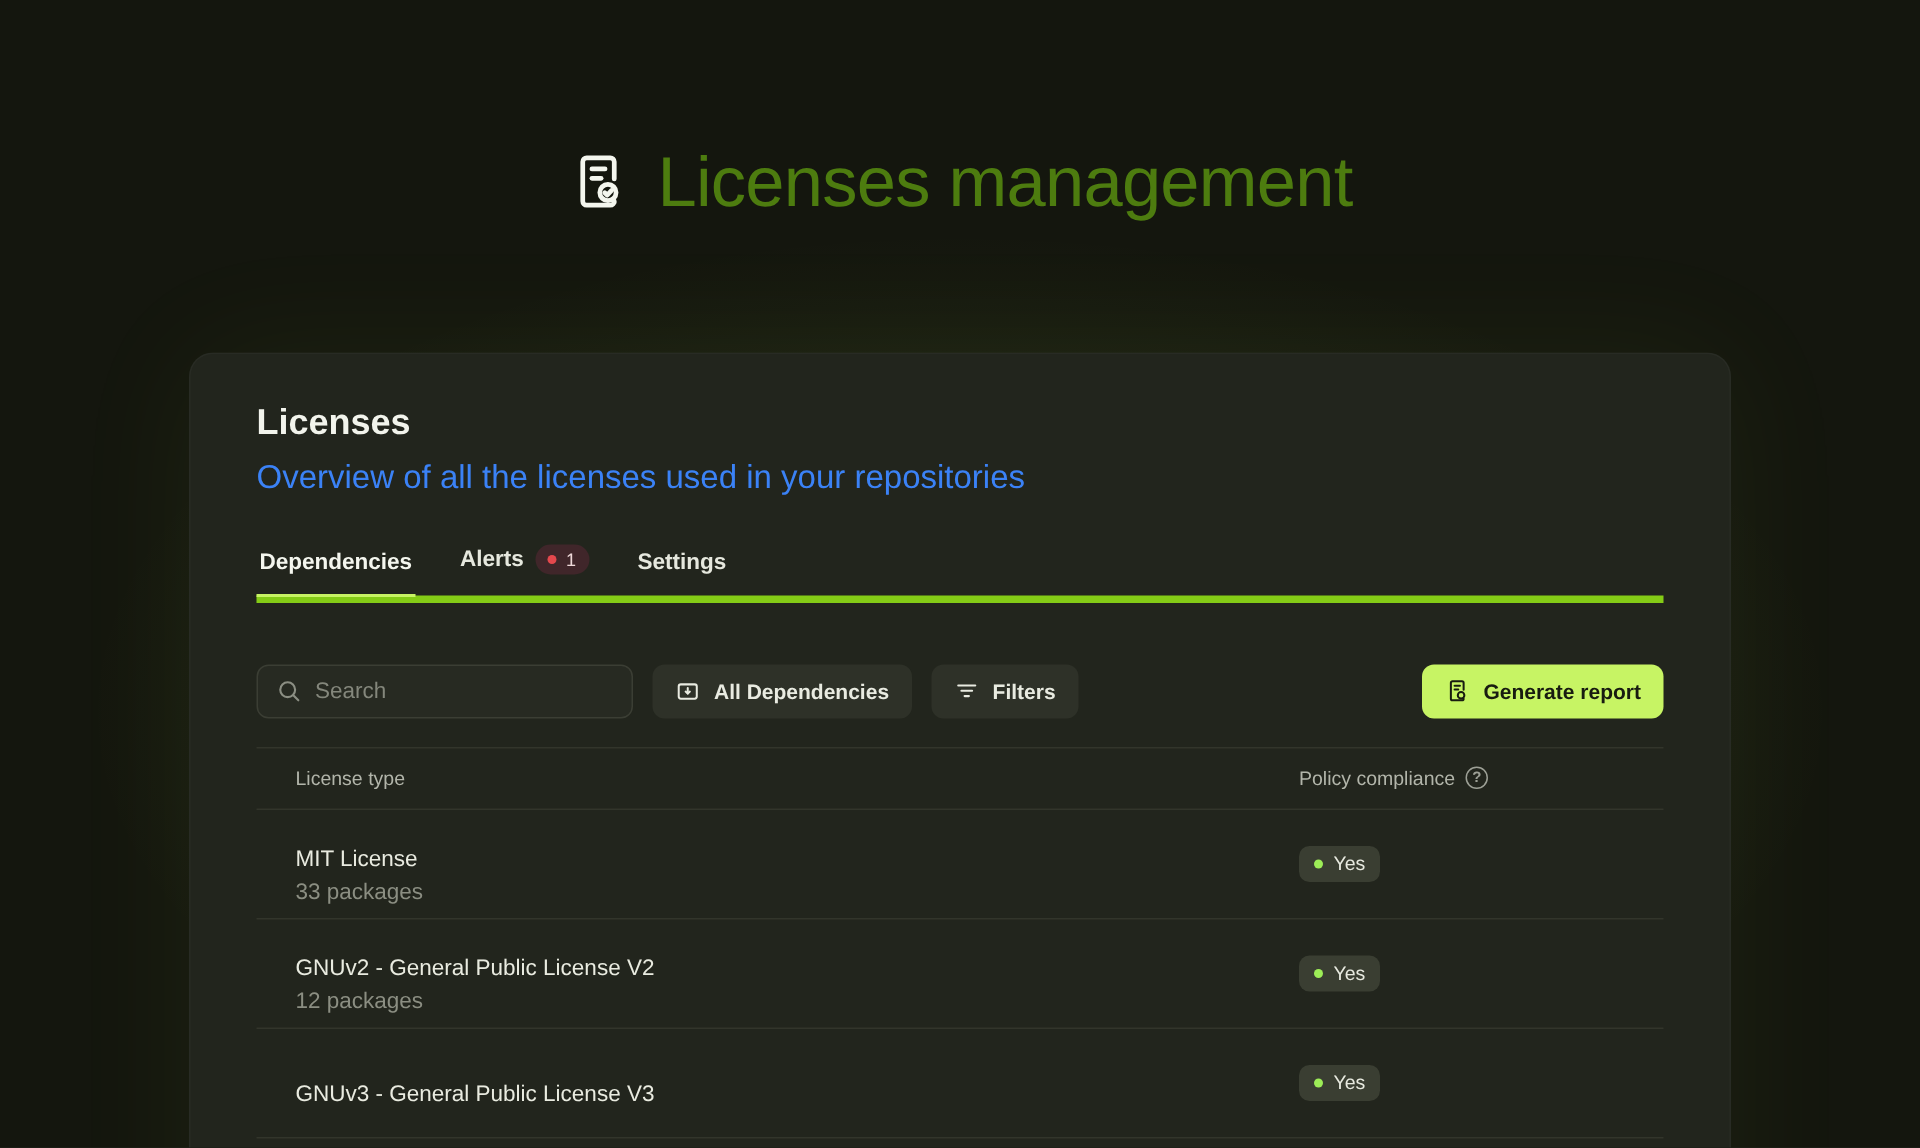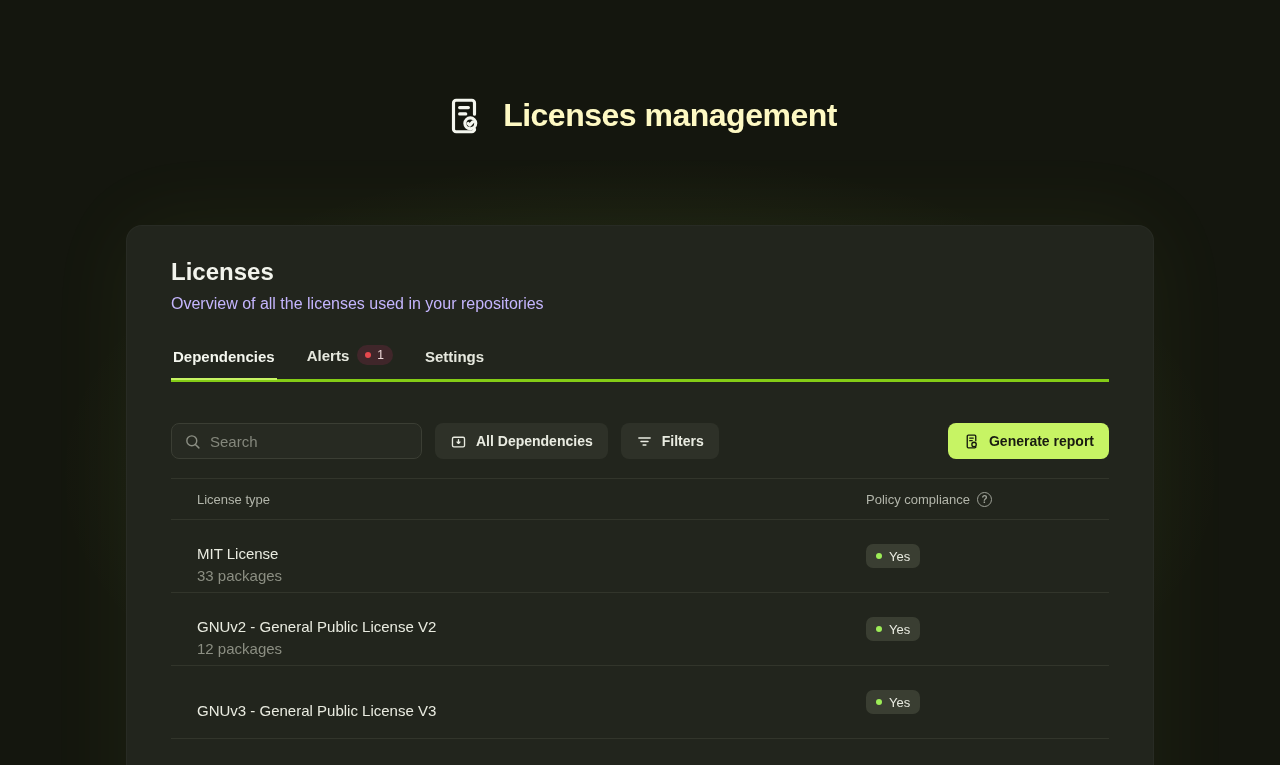--- a/index.html
+++ b/index.html
@@ -17,38 +17,38 @@
     color:#e9ebe1;
   }
   
   .hero{
     padding-top:95px;
     display:flex;align-items:center;justify-content:center;gap:18px;
   }
   .hero-icon{width:42px;height:42px;color:#f4f6ee;display:inline-flex;}
   .hero-icon svg{width:42px;height:42px;}
   .hero h1{
-    font-size:32px;font-weight:700;color:#fef9c3;letter-spacing:-0.5px;line-height:1.1;
+    font-size:47px;font-weight:400;color:#4d7c0f;letter-spacing:-0.5px;line-height:1.1;
   }
   
   .card{
     width:1028px;margin:88px auto 0 auto;
     background:#22251d;
     border:1px solid rgba(255,255,255,0.03);
     border-radius:16px;
     padding:32px 44px 140px 44px;
     box-shadow:0 0 90px rgba(180,230,90,0.06);
   }
   .card h2{font-size:24px;font-weight:700;color:#f2f4ec;}
-  .card .subtitle{margin-top:9px;font-size:16px;color:#c4b5fd;}
+  .card .subtitle{margin-top:9px;font-size:22px;color:#3b82f6;}
   
   .tabs{
     margin-top:26px;
     display:flex;gap:28px;align-items:flex-end;
-    border-bottom:3px solid #84cc16;
+    border-bottom:5px solid #84cc16;
   }
   .tab{
     display:flex;align-items:center;gap:8px;
     padding:6px 2px 13px 2px;
     font-size:15px;font-weight:600;color:#e6e8de;
     border-bottom:2px solid transparent;
     margin-bottom:-1px;
     cursor:pointer;
   }
   .tab.active{font-weight:700;color:#f4f6ee;border-bottom-color:var(--accent);}

